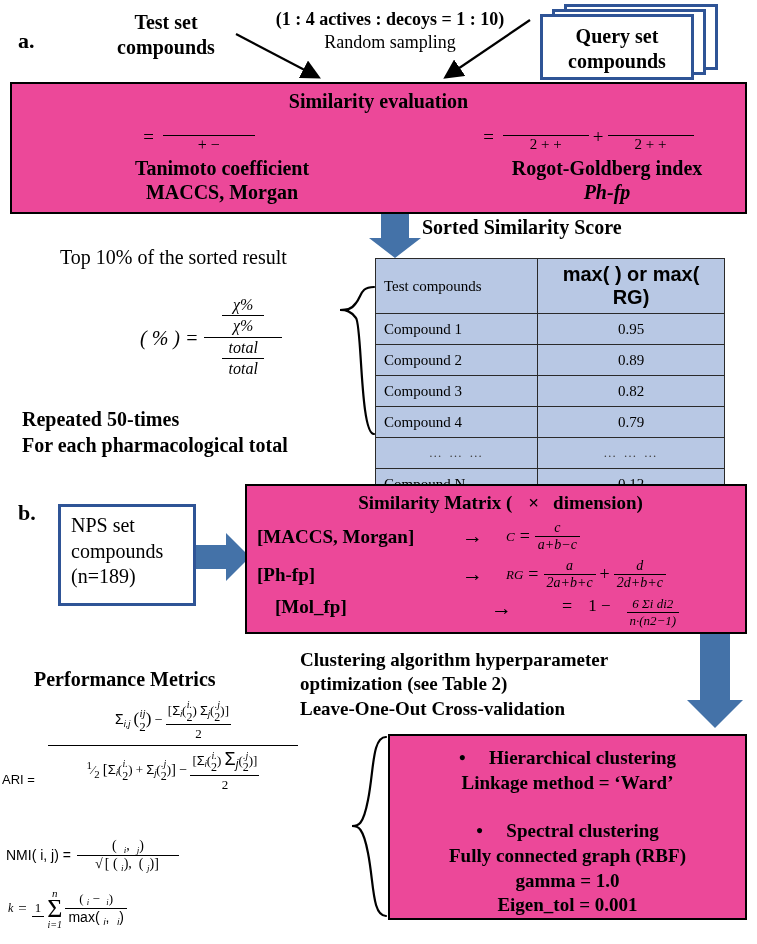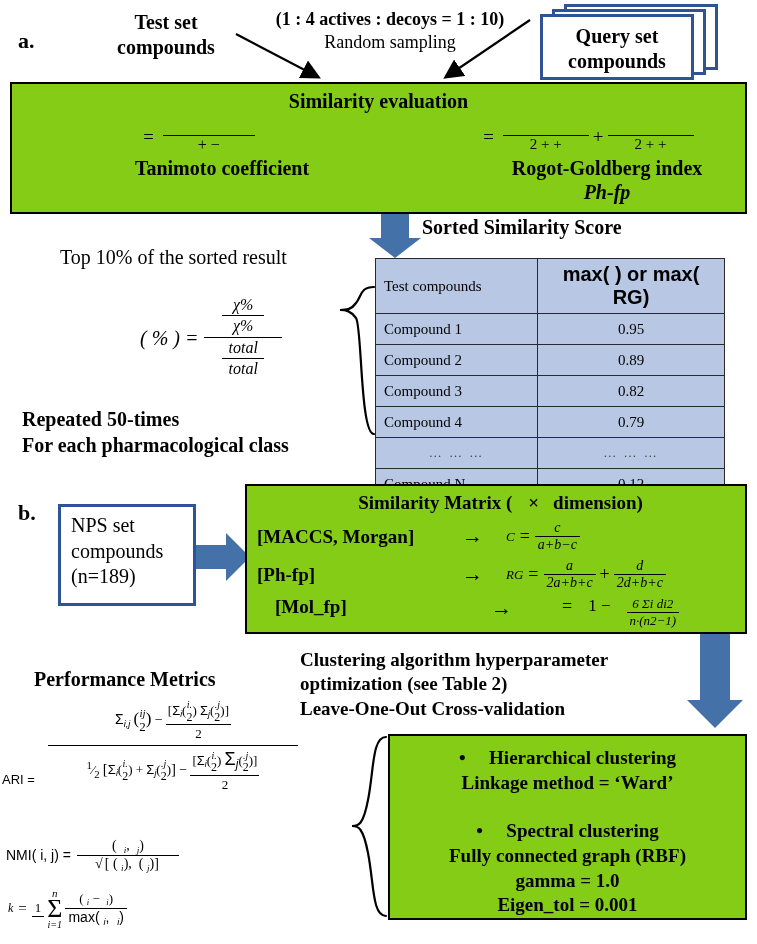--- a/index.html
+++ b/index.html
@@ -11,21 +11,21 @@
   .serif{font-family:"Liberation Serif",serif;}
   .sans{font-family:"Liberation Sans",sans-serif;}
   .b{font-weight:bold;}
   .i{font-style:italic;}
   .ctr{text-align:center;}
 
   
   .panel-label{font-family:"Liberation Serif",serif;font-weight:bold;font-size:22px;}
 
   
-  .box-black{border:2px solid #000;background:#84cc16;box-sizing:border-box;}
+  .box-black{border:2px solid #000;background:#ec4899;box-sizing:border-box;}
   .box-blue{border:3px solid #2f5496;background:#fff;box-sizing:border-box;}
 
   
   table.simtab{border-collapse:collapse;background:#b8c8e4;}
   table.simtab td{
     border:1.5px solid #2a2a2a;background:#b8c8e4;
     font-family:"Liberation Serif",serif;font-size:15px;
     padding:4px 8px;height:22px;
   }
   table.simtab td.hd{font-weight:normal;text-align:left;}
@@ -106,20 +106,21 @@
     <div class="mathrow" style="justify-content:flex-start;padding-left:12px;font-size:19px;">
       <span class="mi">=</span>
       <span class="frac" style="margin-left:8px;font-size:16px;">
         <span class="num" style="min-width:86px;height:15px;"></span>
         <span class="den" style="min-width:86px;">+  −</span>
       </span>
     </div>
   </div>
   <div class="abs b ctr" style="left:60px;top:72px;width:300px;font-size:20px;line-height:1.22;">
     <div>Tanimoto coefficient</div>
+    <div>MACCS, Morgan</div>
   </div>
 
   <div class="abs" style="left:470px;top:36px;width:280px;">
     <div class="mathrow" style="justify-content:flex-start;font-size:19px;">
       <span class="mi">=</span>
       <span class="frac" style="margin-left:8px;font-size:15px;">
         <span class="num" style="min-width:80px;height:15px;"></span>
         <span class="den" style="min-width:80px;">2  +  +</span>
       </span>
       <span style="margin:0 4px;font-size:19px;">+</span>
@@ -183,21 +184,21 @@
     <tr>
       <td class="name">Compound N</td>
       <td class="val">0.12</td>
     </tr>
   </tbody>
     </table>
 </div>
 
 <div class="abs b" style="left:22px;top:406px;font-size:20px;line-height:1.3;">
   <div>Repeated 50-times</div>
-  <div>For each pharmacological class</div>
+  <div>For each pharmacological total</div>
 </div>
 
 <div class="abs panel-label" style="left:18px;top:500px;">b.</div>
 
 <div class="abs box-blue" style="left:58px;top:504px;width:138px;height:102px;padding:6px 0 0 10px;font-size:20px;line-height:1.28;">
   <div>NPS set</div>
   <div>compounds</div>
   <div>(n=189)</div>
 </div>
 

